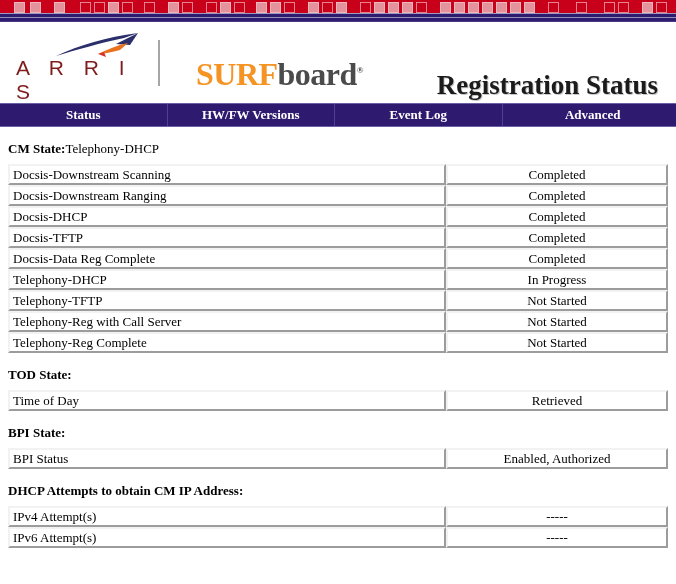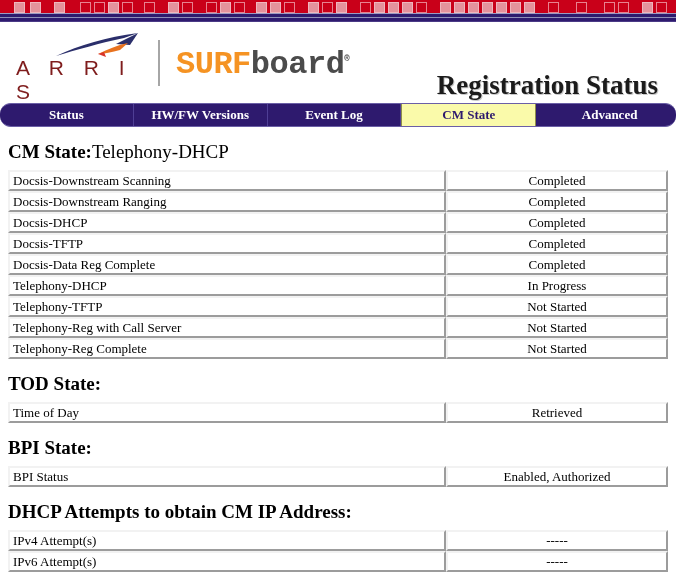--- a/index.html
+++ b/index.html
@@ -92,26 +92,27 @@
   .divider-bar {
     width: 2px;
     height: 46px;
     background: #a6a6a6;
     margin: 0 16px 0 14px;
     align-self: center;
     position: relative;
     top: 2px;
   }
   .surfboard {
-    font-family: Liberation Mono, monospace;
+    font-family: Liberation Serif, serif;
     font-size: 32px;
     font-weight: bold;
     letter-spacing: -0.5px;
     position: relative;
-    top: 3px;
+    top: 13px;
+    margin-left: 20px;
   }
   .surf { color: #f59323; }
   .board { color: #4b4b4b; }
   .tm {
     font-size: 9px;
     color: #4b4b4b;
     vertical-align: super;
   }
   .page-title {
     position: absolute;
@@ -127,21 +128,20 @@
 
   
   .navbar {
     position: relative;
     width: 676px;
     height: 22px;
     background: #2e1a6e;
     border-top: 1px solid #6b5fa6;
     border-bottom: 1px solid #6b5fa6;
     display: flex;
-    border-radius: 11px;
   }
   .nav-tab {
     flex: 1 1 0;
     text-align: center;
     font-family: "Liberation Serif", serif;
     font-size: 13px;
     font-weight: bold;
     color: #ffffff;
     line-height: 22px;
     white-space: nowrap;
@@ -155,21 +155,21 @@
     border-left: 1px solid #8e8e4a;
     border-right: 1px solid #8e8e4a;
   }
 
   
   .content {
     padding: 0 8px;
   }
   .section-label {
     font-family: "Liberation Serif", serif;
-    font-size: 19px;
+    font-size: 13px;
     font-weight: bold;
     color: #000000;
     margin: 14px 0 7px 0;
   }
   .section-label .val {
     font-weight: normal;
   }
   .state-tbl {
     width: 660px;
     border-collapse: separate;
@@ -257,21 +257,20 @@
     <div class="divider-bar"></div>
     <div class="surfboard"><span class="surf">SURF</span><span class="board">board</span><span class="tm">®</span></div>
   </div>
   <div class="page-title">Registration Status</div>
 </div>
 
 <div class="navbar">
     <div class="nav-tab">Status</div>
     <div class="nav-tab">HW/FW Versions</div>
     <div class="nav-tab">Event Log</div>
-    <div class="nav-tab active">CM State</div>
     <div class="nav-tab">Advanced</div>
   </div>
 
 <div class="content">
 
   <div class="section-label"><span>CM State:</span><span class="val">Telephony-DHCP</span></div>
 
   <table class="state-tbl">
     <tbody>
         <tr>

